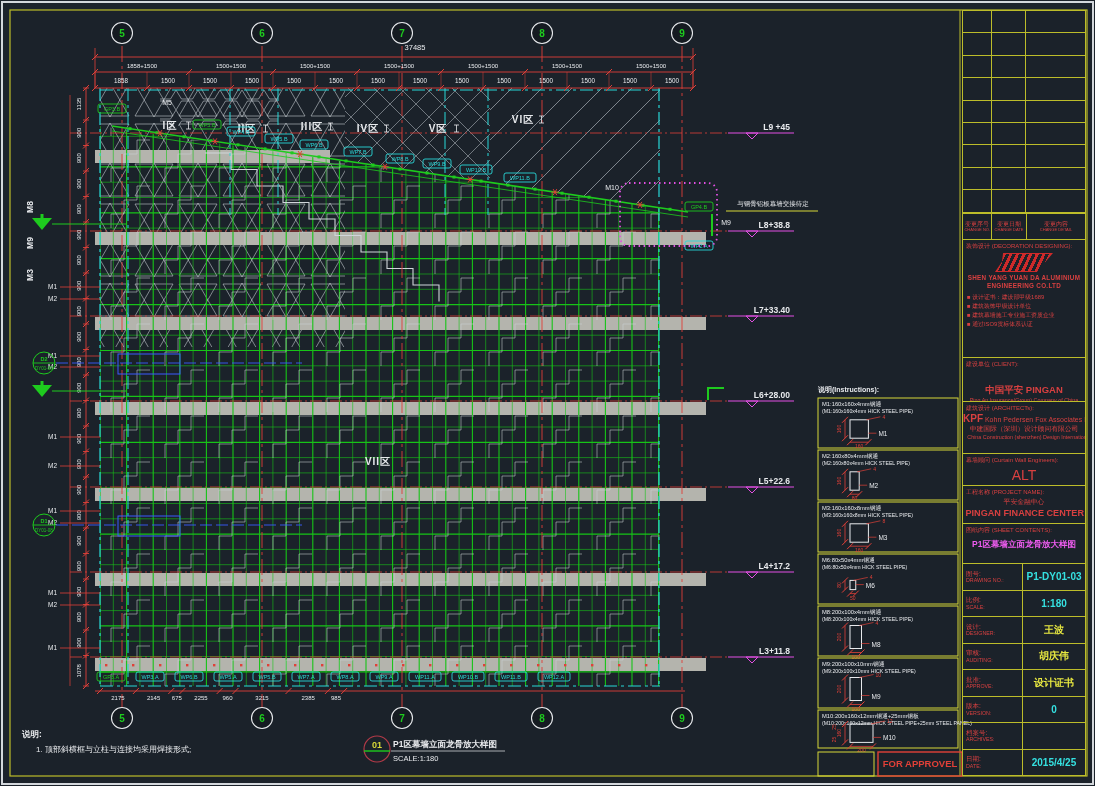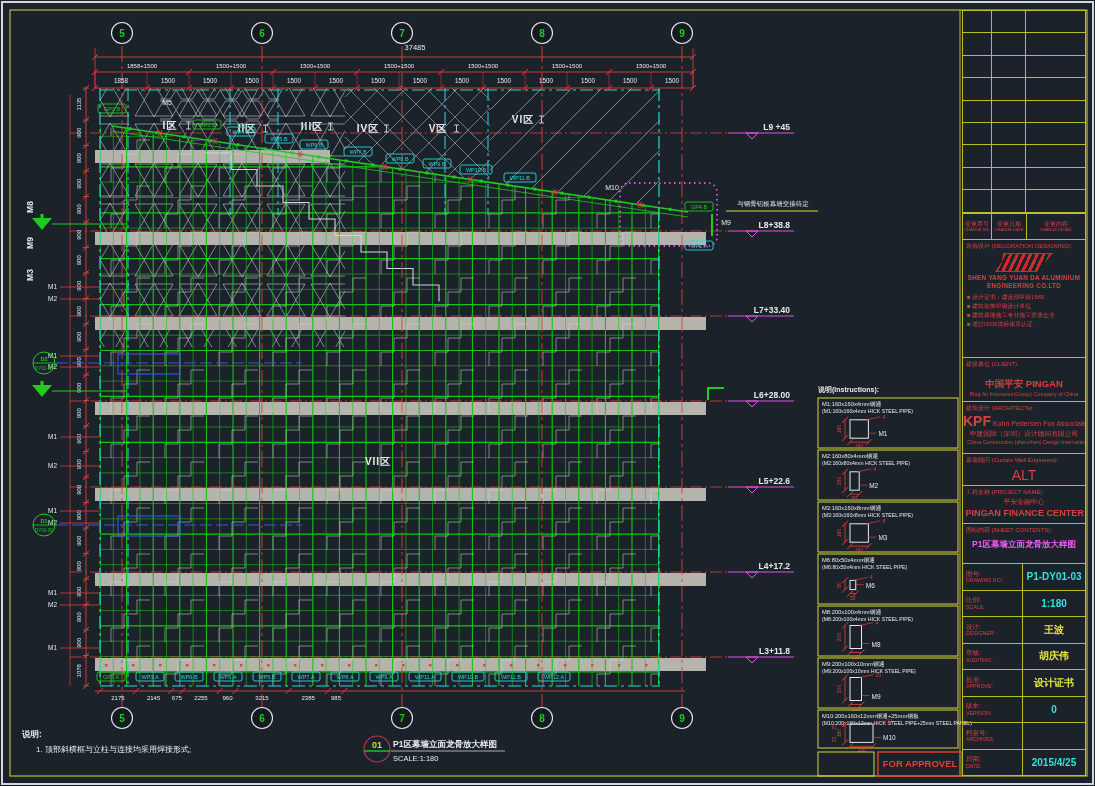--- a/index.html
+++ b/index.html
@@ -16,24 +16,24 @@
   .rev-head{display:flex;height:26px;border-top:1px solid #bdbd2a;}
   .rev-head>div{border-right:1px solid #bdbd2a;display:flex;flex-direction:column;align-items:center;justify-content:center;line-height:1.1;}
   .rev-head>div:last-child{border-right:none;}
   .zh6{font-size:6px;} .en45{font-size:4.5px;transform:scale(.9);white-space:nowrap;}
   .lbl{font-size:6px;margin:2px 0 0 3px;}
   .logo{width:56px;height:17px;margin:2px auto 2px;background:repeating-linear-gradient(115deg,#cf2a2a 0 3px,transparent 3px 6px);
         border:1px solid #cf2a2a;clip-path:polygon(14% 0,100% 0,72% 100%,0 100%,12% 46%);}
   .company{font-size:6.3px;font-weight:bold;text-align:center;line-height:1.25;letter-spacing:.3px;}
   .bullets{font-size:5.9px;line-height:1.55;margin:3px 0 0 4px;}
   .bullets span{display:block;white-space:nowrap;}
-  .cname{font-size:9.5px;font-weight:bold;text-align:center;margin-top:9px;}
+  .cname{font-size:9.5px;font-weight:bold;text-align:center;margin-top:15px;}
   .cen{font-size:5.8px;text-align:center;white-space:nowrap;transform:scale(.93);}
   .kpf{font-size:7px;text-align:center;white-space:nowrap;}
-  .kpf b{font-size:14px;}
+  .kpf b{font-size:10px;}
   .zh7c{font-size:6.8px;text-align:center;white-space:nowrap;}
   .alt{font-size:14px;text-align:center;margin-top:2px;}
   .pfc{font-size:9.5px;font-weight:bold;text-align:center;white-space:nowrap;transform:scale(.96);}
   .mag{color:#ef5cf0;font-size:8.5px;font-weight:bold;text-align:center;margin-top:4px;}
   .tb-row{display:flex;height:26.5px;border:1px solid #bdbd2a;border-top:none;box-sizing:border-box;}
   .tb-lab{width:56px;border-right:1px solid #bdbd2a;display:flex;flex-direction:column;justify-content:center;padding-left:3px;line-height:1.15;}
   .tb-lab .z{font-size:6.5px;} .tb-lab .e{font-size:5.3px;}
   .tb-val{flex:1;display:flex;align-items:center;justify-content:center;font-weight:bold;font-size:10px;}
   .c-cyan{color:#35e0e0;} .c-yel{color:#e8e840;text-align:right;}
 </style>

